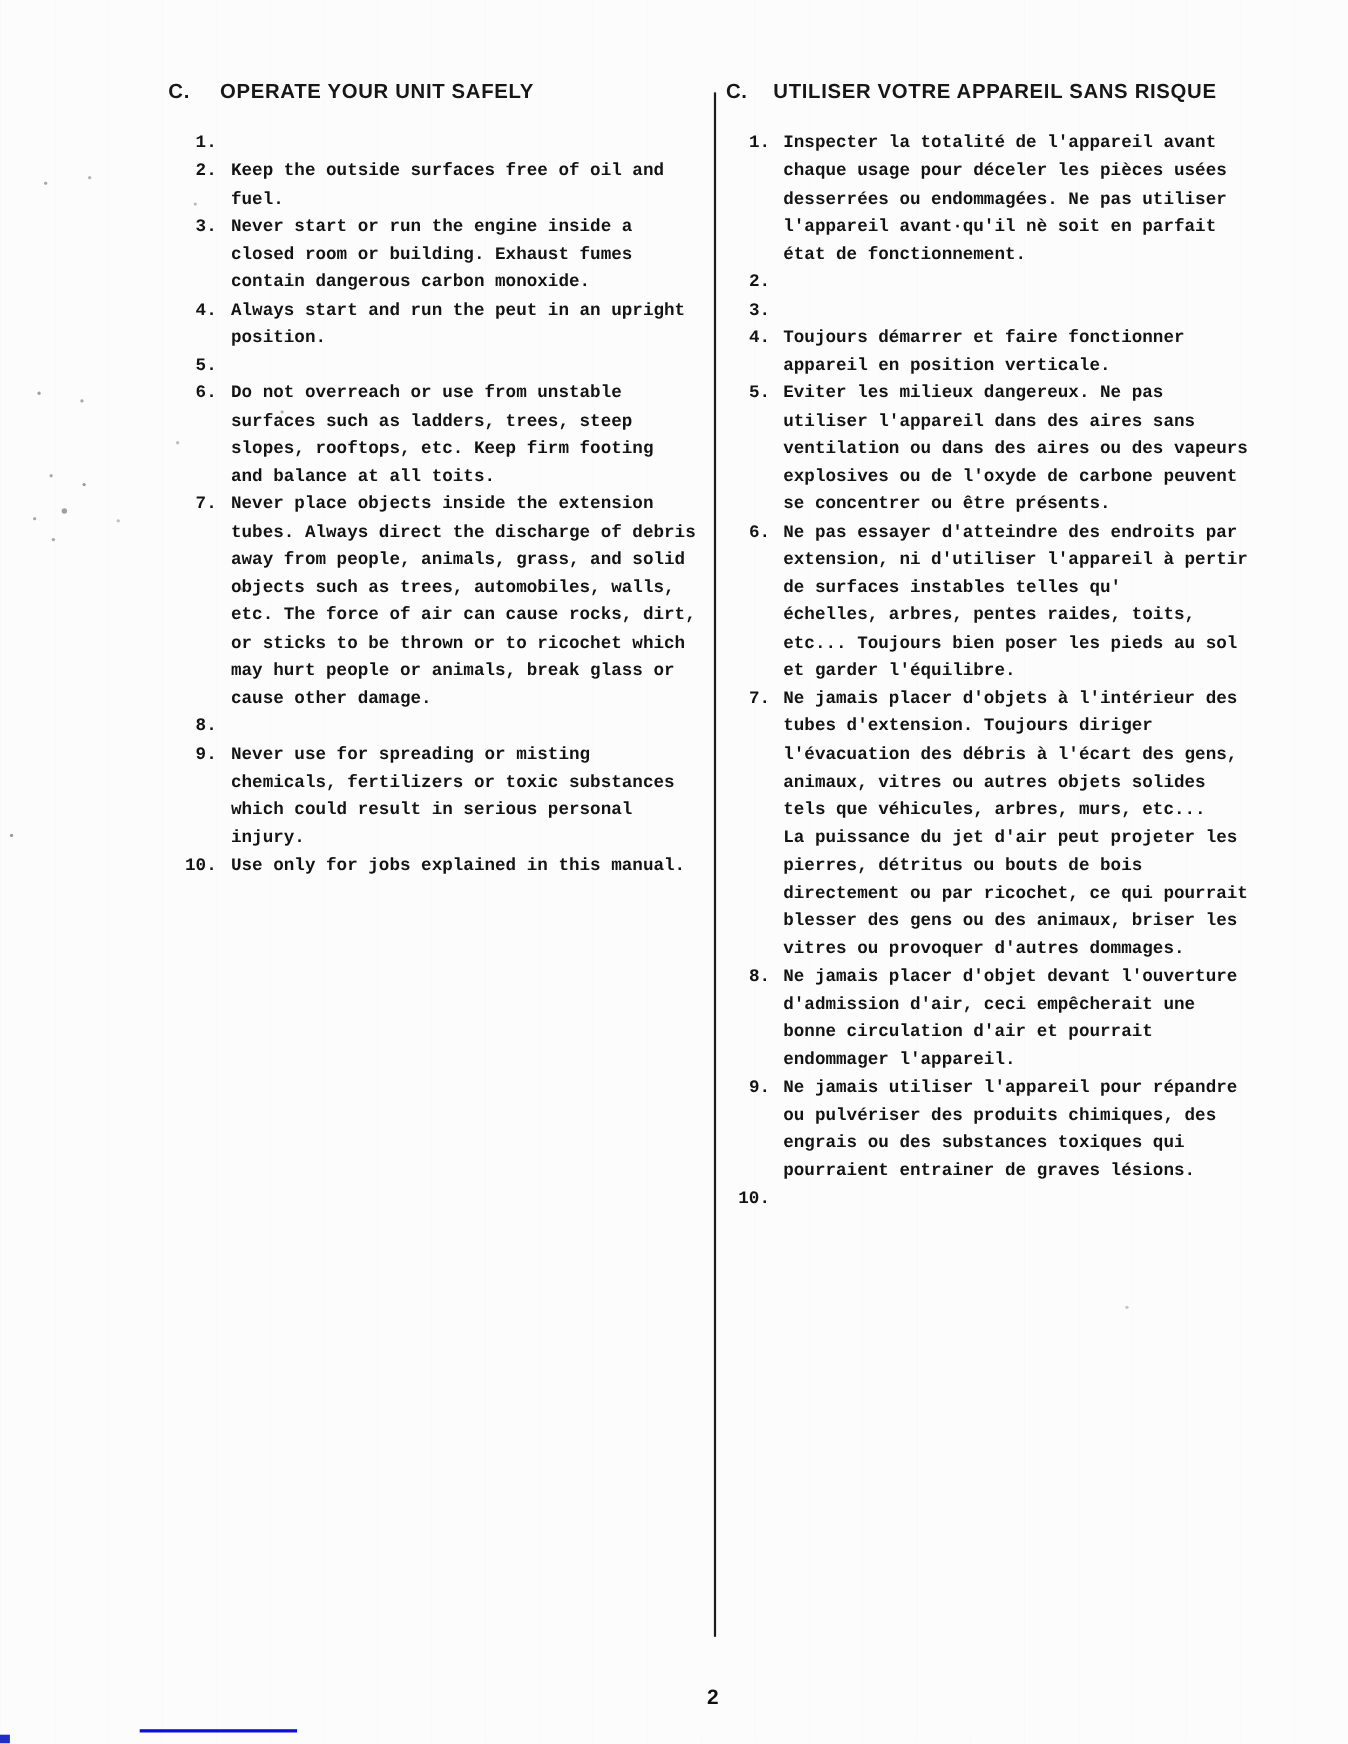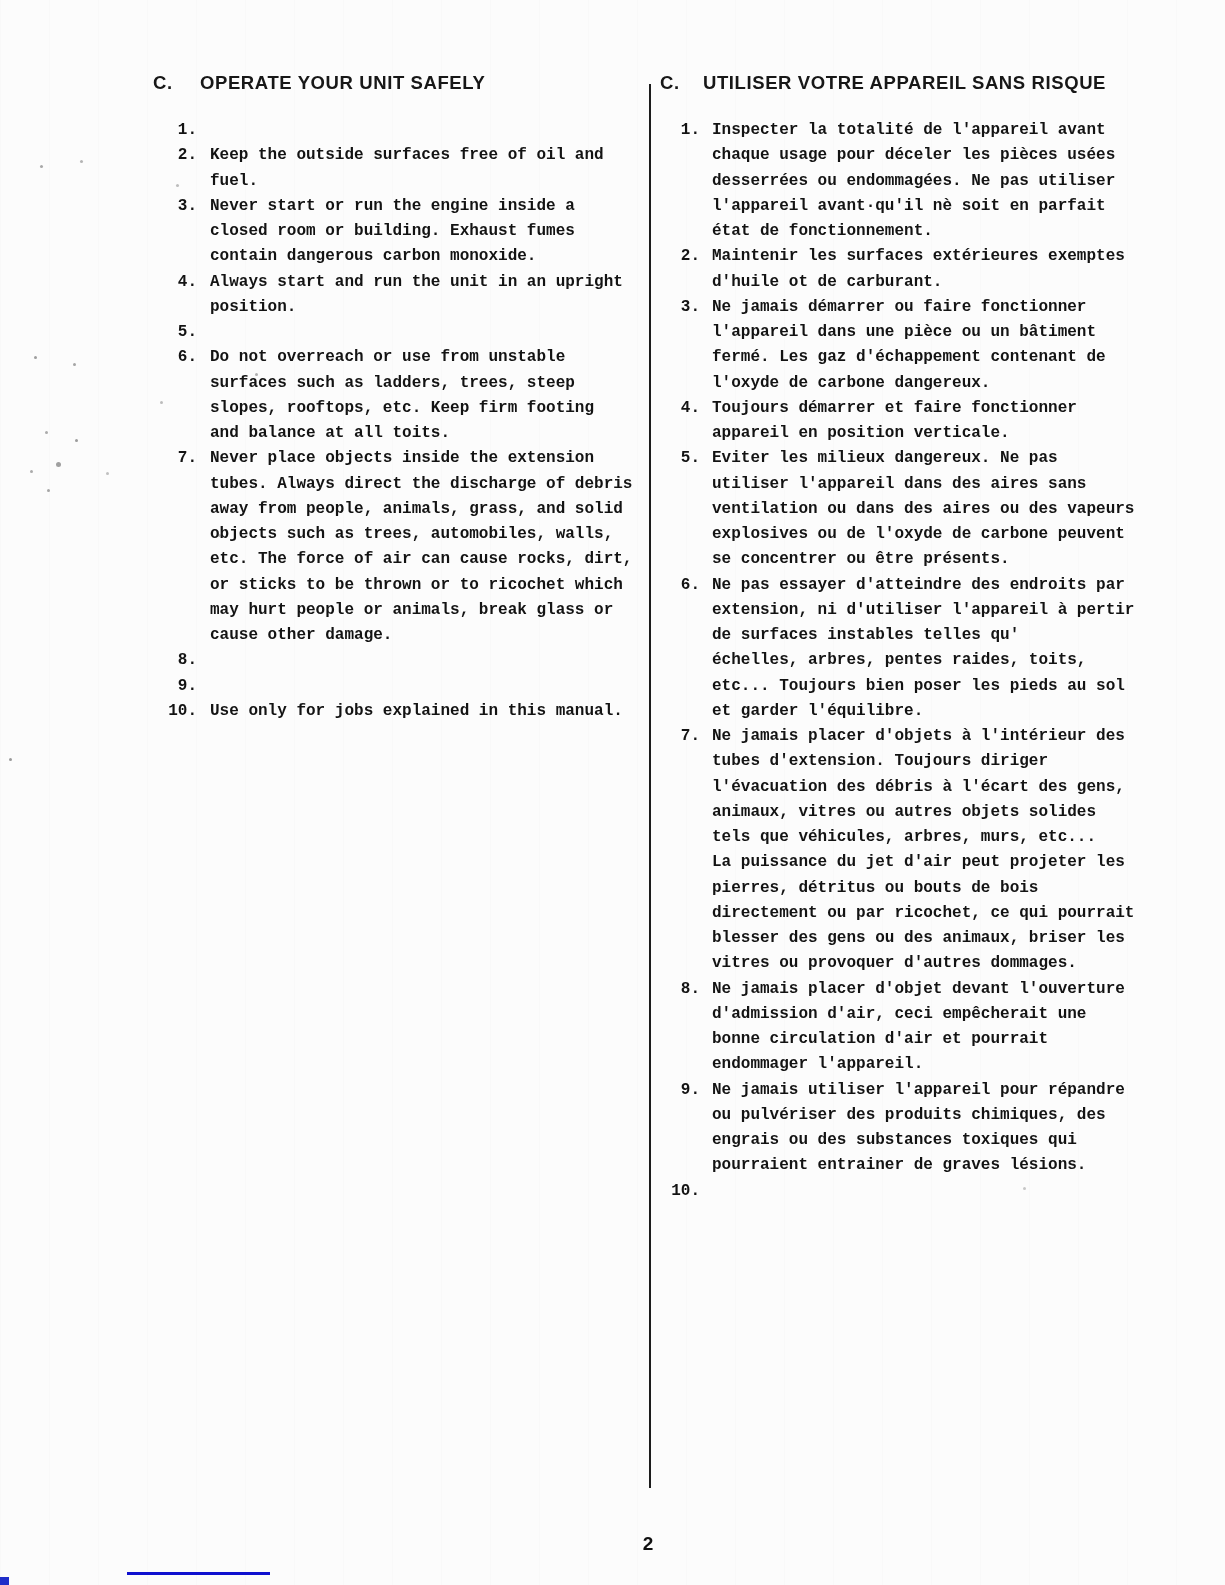--- a/index.html
+++ b/index.html
@@ -113,21 +113,21 @@
 fuel.</span>
     </div>
     <div class="safety-item">
       <span class="item-num">3.</span>
       <span class="item-text">Never start or run the engine inside a
 closed room or building. Exhaust fumes
 contain dangerous carbon monoxide.</span>
     </div>
     <div class="safety-item">
       <span class="item-num">4.</span>
-      <span class="item-text">Always start and run the unit in an upright
+      <span class="item-text">Always start and run the peut in an upright
 position.</span>
     </div>
     <div class="safety-item">
       <span class="item-num">5.</span>
     </div>
     <div class="safety-item">
       <span class="item-num">6.</span>
       <span class="item-text">Do not overreach or use from unstable
 surfaces such as ladders, trees, steep
 slopes, rooftops, etc. Keep firm footing
@@ -142,47 +142,45 @@
 etc. The force of air can cause rocks, dirt,
 or sticks to be thrown or to ricochet which
 may hurt people or animals, break glass or
 cause other damage.</span>
     </div>
     <div class="safety-item">
       <span class="item-num">8.</span>
     </div>
     <div class="safety-item">
       <span class="item-num">9.</span>
+      <span class="item-text">Never use for spreading or misting
+chemicals, fertilizers or toxic substances
+which could result in serious personal
+injury.</span>
     </div>
     <div class="safety-item">
       <span class="item-num">10.</span>
       <span class="item-text">Use only for jobs explained in this manual.</span>
     </div>
   </div>
 
   <div class="safety-list right">
     <div class="safety-item">
       <span class="item-num">1.</span>
       <span class="item-text">Inspecter la totalité de l'appareil avant
 chaque usage pour déceler les pièces usées
 desserrées ou endommagées. Ne pas utiliser
 l'appareil avant·qu'il nè soit en parfait
 état de fonctionnement.</span>
     </div>
     <div class="safety-item">
       <span class="item-num">2.</span>
-      <span class="item-text">Maintenir les surfaces extérieures exemptes
-d'huile ot de carburant.</span>
     </div>
     <div class="safety-item">
       <span class="item-num">3.</span>
-      <span class="item-text">Ne jamais démarrer ou faire fonctionner
-l'appareil dans une pièce ou un bâtiment
-fermé. Les gaz d'échappement contenant de
-l'oxyde de carbone dangereux.</span>
     </div>
     <div class="safety-item">
       <span class="item-num">4.</span>
       <span class="item-text">Toujours démarrer et faire fonctionner
 appareil en position verticale.</span>
     </div>
     <div class="safety-item">
       <span class="item-num">5.</span>
       <span class="item-text">Eviter les milieux dangereux. Ne pas
 utiliser l'appareil dans des aires sans

